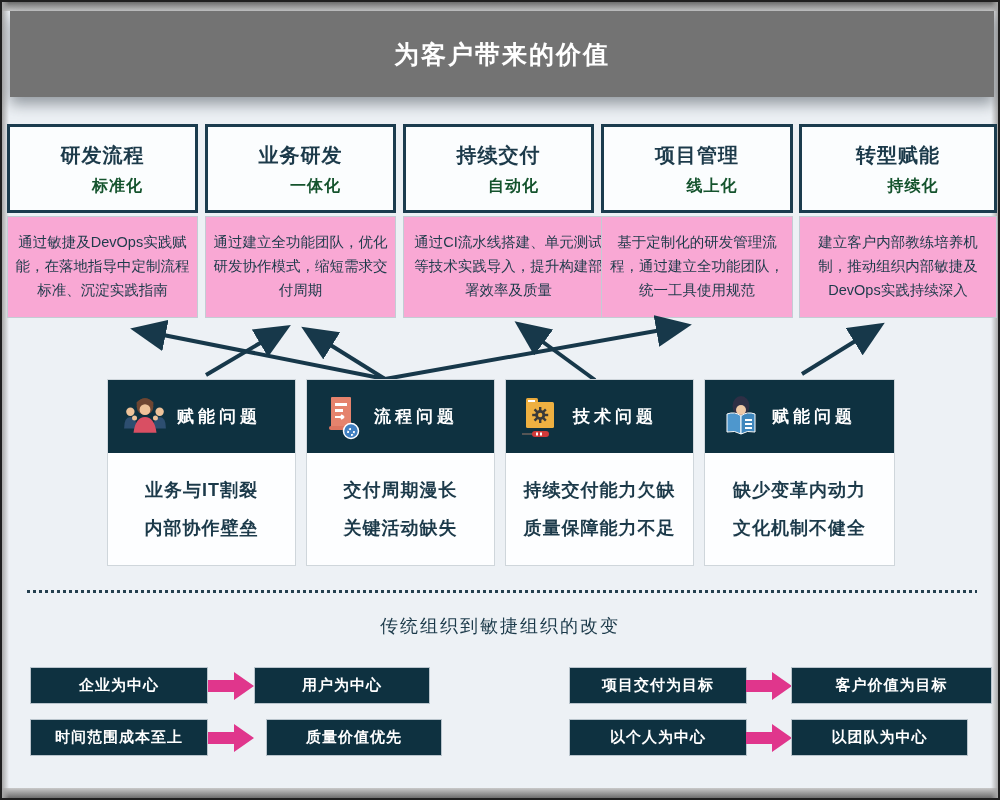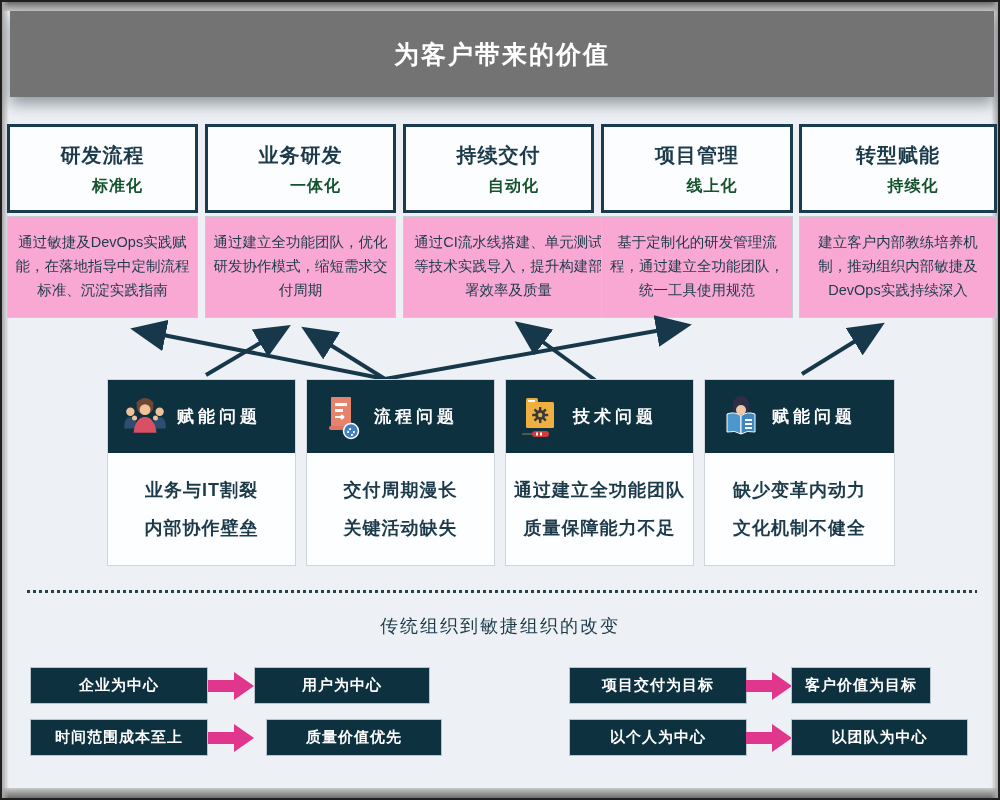--- a/index.html
+++ b/index.html
@@ -159,21 +159,21 @@
         </g>
         <circle cx="20.2" cy="21" r="2.2" fill="#eeb041"></circle>
         <rect x="2" y="39" width="11" height="2" fill="#555"></rect>
         <rect x="12" y="37" width="17" height="6" rx="3" fill="#d03a3a"></rect>
         <rect x="16" y="38.5" width="2" height="3" fill="#fff"></rect>
         <rect x="20" y="38.5" width="2" height="3" fill="#fff"></rect>
       </svg>
       <span class="label">技术问题</span>
     </div>
     <div class="prob-body">
-      <div class="line">通过建立全功能团队</div>
+      <div class="line">持续交付能力欠缺</div>
       <div class="line">质量保障能力不足</div>
     </div>
   </div>
 
   <div class="prob" style="left:702px;width:191px;">
     <div class="prob-head">
       <svg width="44" height="46" viewBox="0 0 44 46">
         <ellipse cx="22" cy="12" rx="8.5" ry="10" fill="#2e2f45"></ellipse>
         <circle cx="22" cy="16" r="5" fill="#efc9a6"></circle>
         <circle cx="12.5" cy="24" r="2.6" fill="#efc9a6"></circle>
@@ -210,21 +210,21 @@
       </svg>
   </div>
   <div class="tbox" style="left:252px;top:717px;width:176px;margin-left:12px;">质量价值优先</div>
 
   <div class="tbox" style="left:567px;top:665px;width:178px;">项目交付为目标</div>
   <div class="tarrow" style="left:744px;top:665px;width:48px;">
     <svg width="48" height="32" viewBox="0 0 48 32">
         <polygon points="0,10 26,10 26,2 46,16 26,30 26,22 0,22" fill="#e0368c"></polygon>
       </svg>
   </div>
-  <div class="tbox" style="left:789px;top:665px;width:140px;">客户价值为目标</div>
+  <div class="tbox" style="left:789px;top:665px;width:201px;">客户价值为目标</div>
 
   <div class="tbox" style="left:567px;top:717px;width:178px;">以个人为中心</div>
   <div class="tarrow" style="left:744px;top:717px;width:48px;">
     <svg width="48" height="32" viewBox="0 0 48 32">
         <polygon points="0,10 26,10 26,2 46,16 26,30 26,22 0,22" fill="#e0368c"></polygon>
       </svg>
   </div>
   <div class="tbox" style="left:789px;top:717px;width:177px;">以团队为中心</div>
 </div>
 

